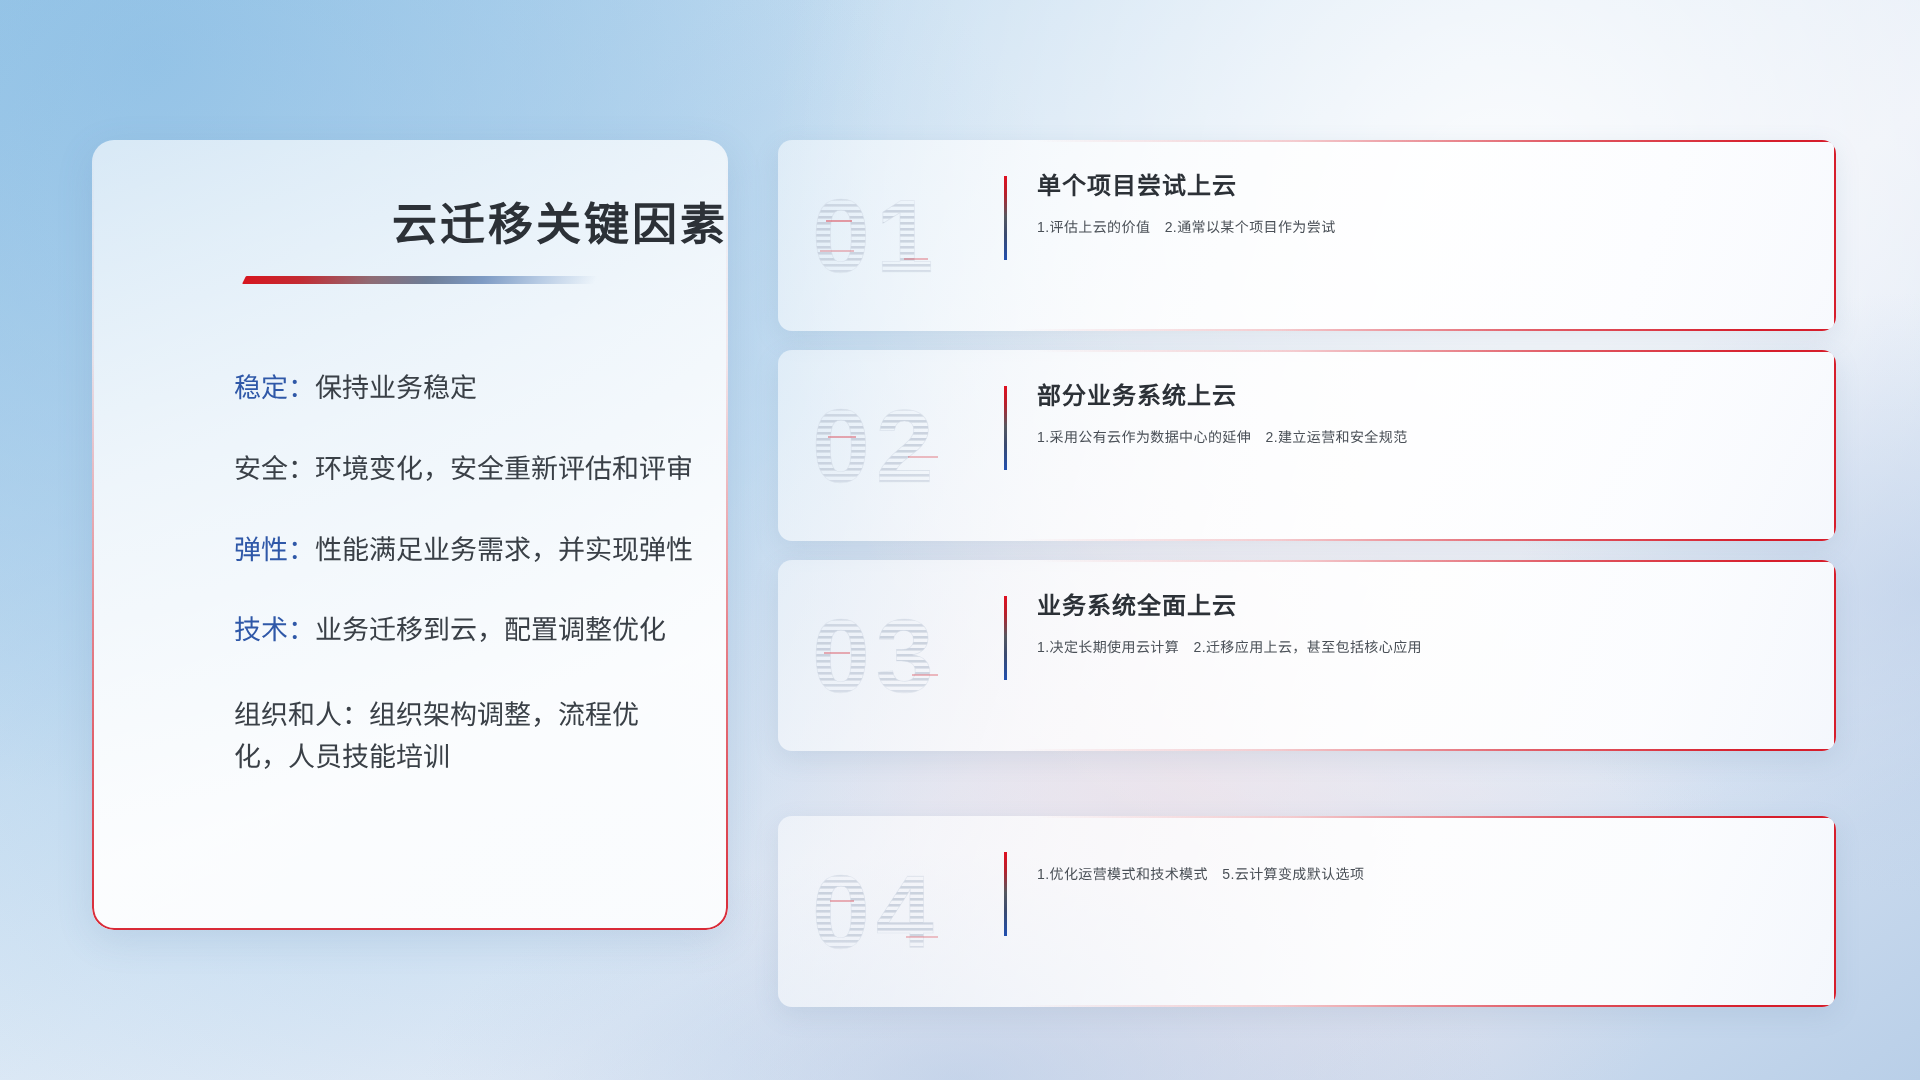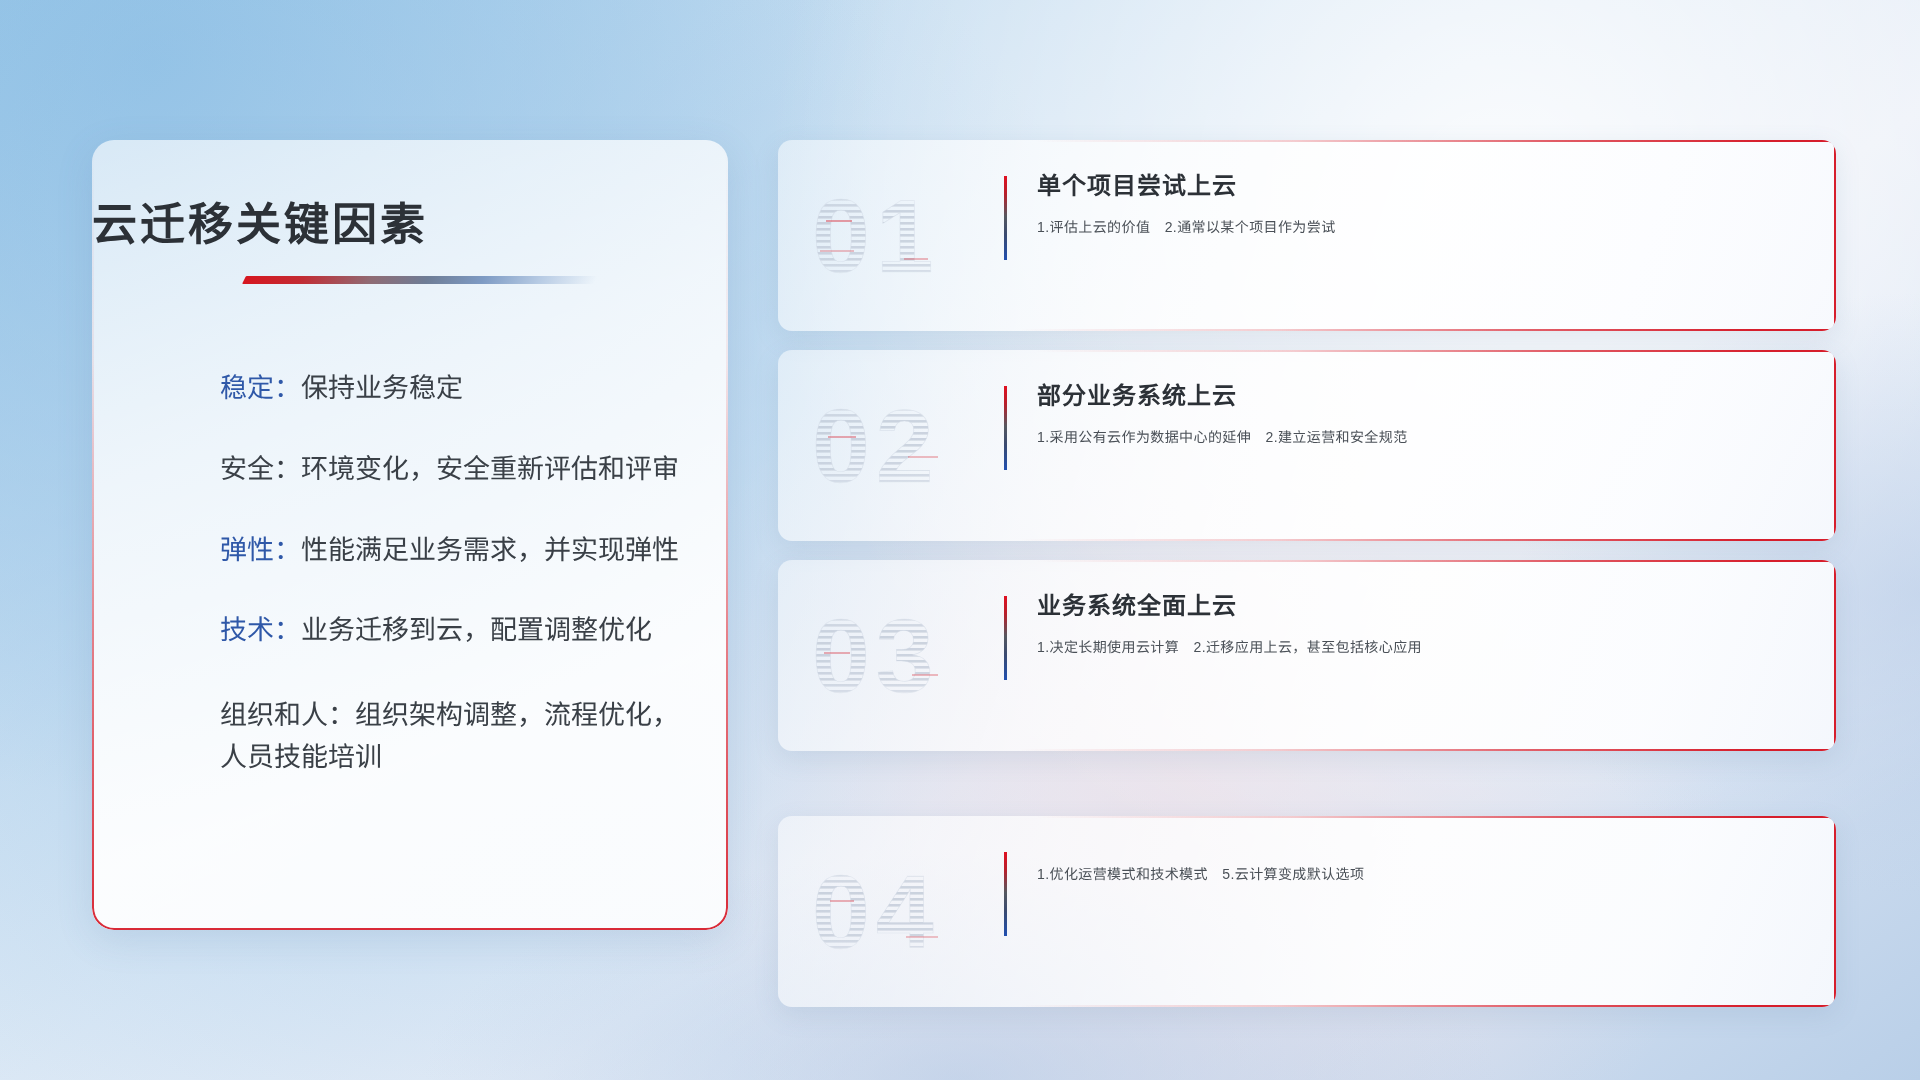--- a/index.html
+++ b/index.html
@@ -57,41 +57,41 @@
     -webkit-mask-composite: xor;
     mask: linear-gradient(#000 0 0) content-box, linear-gradient(#000 0 0);
     mask-composite: exclude;
     pointer-events: none;
   }
 
   .panel-title {
     position: absolute;
     left: 0; right: 0;
     top: 48px;
-    text-align: left;
+    text-align: right;
     font-size: 45px;
     font-weight: 700;
     letter-spacing: 3px;
     color: #2c3137;
     white-space: nowrap;
   }
   .title-rule {
     position: absolute;
     left: 152px;
     top: 136px;
     width: 352px;
     height: 8px;
     background: linear-gradient(90deg, #d6161f 0%, #c32b33 16%, #8f6b74 36%, #6e7d96 52%, #7e9bc4 68%, #b7cbe4 84%, rgba(215,228,242,0) 100%);
     transform: skewX(-26deg);
     border-radius: 1px;
   }
 
   .factor-list {
     position: absolute;
-    left: 128px;
+    left: 142px;
     right: 46px;
     top: 232px;
   }
   .factor-row {
     font-size: 27px;
     line-height: 1.25;
     color: #3a4047;
     margin-bottom: 47px;
     white-space: nowrap;
   }

